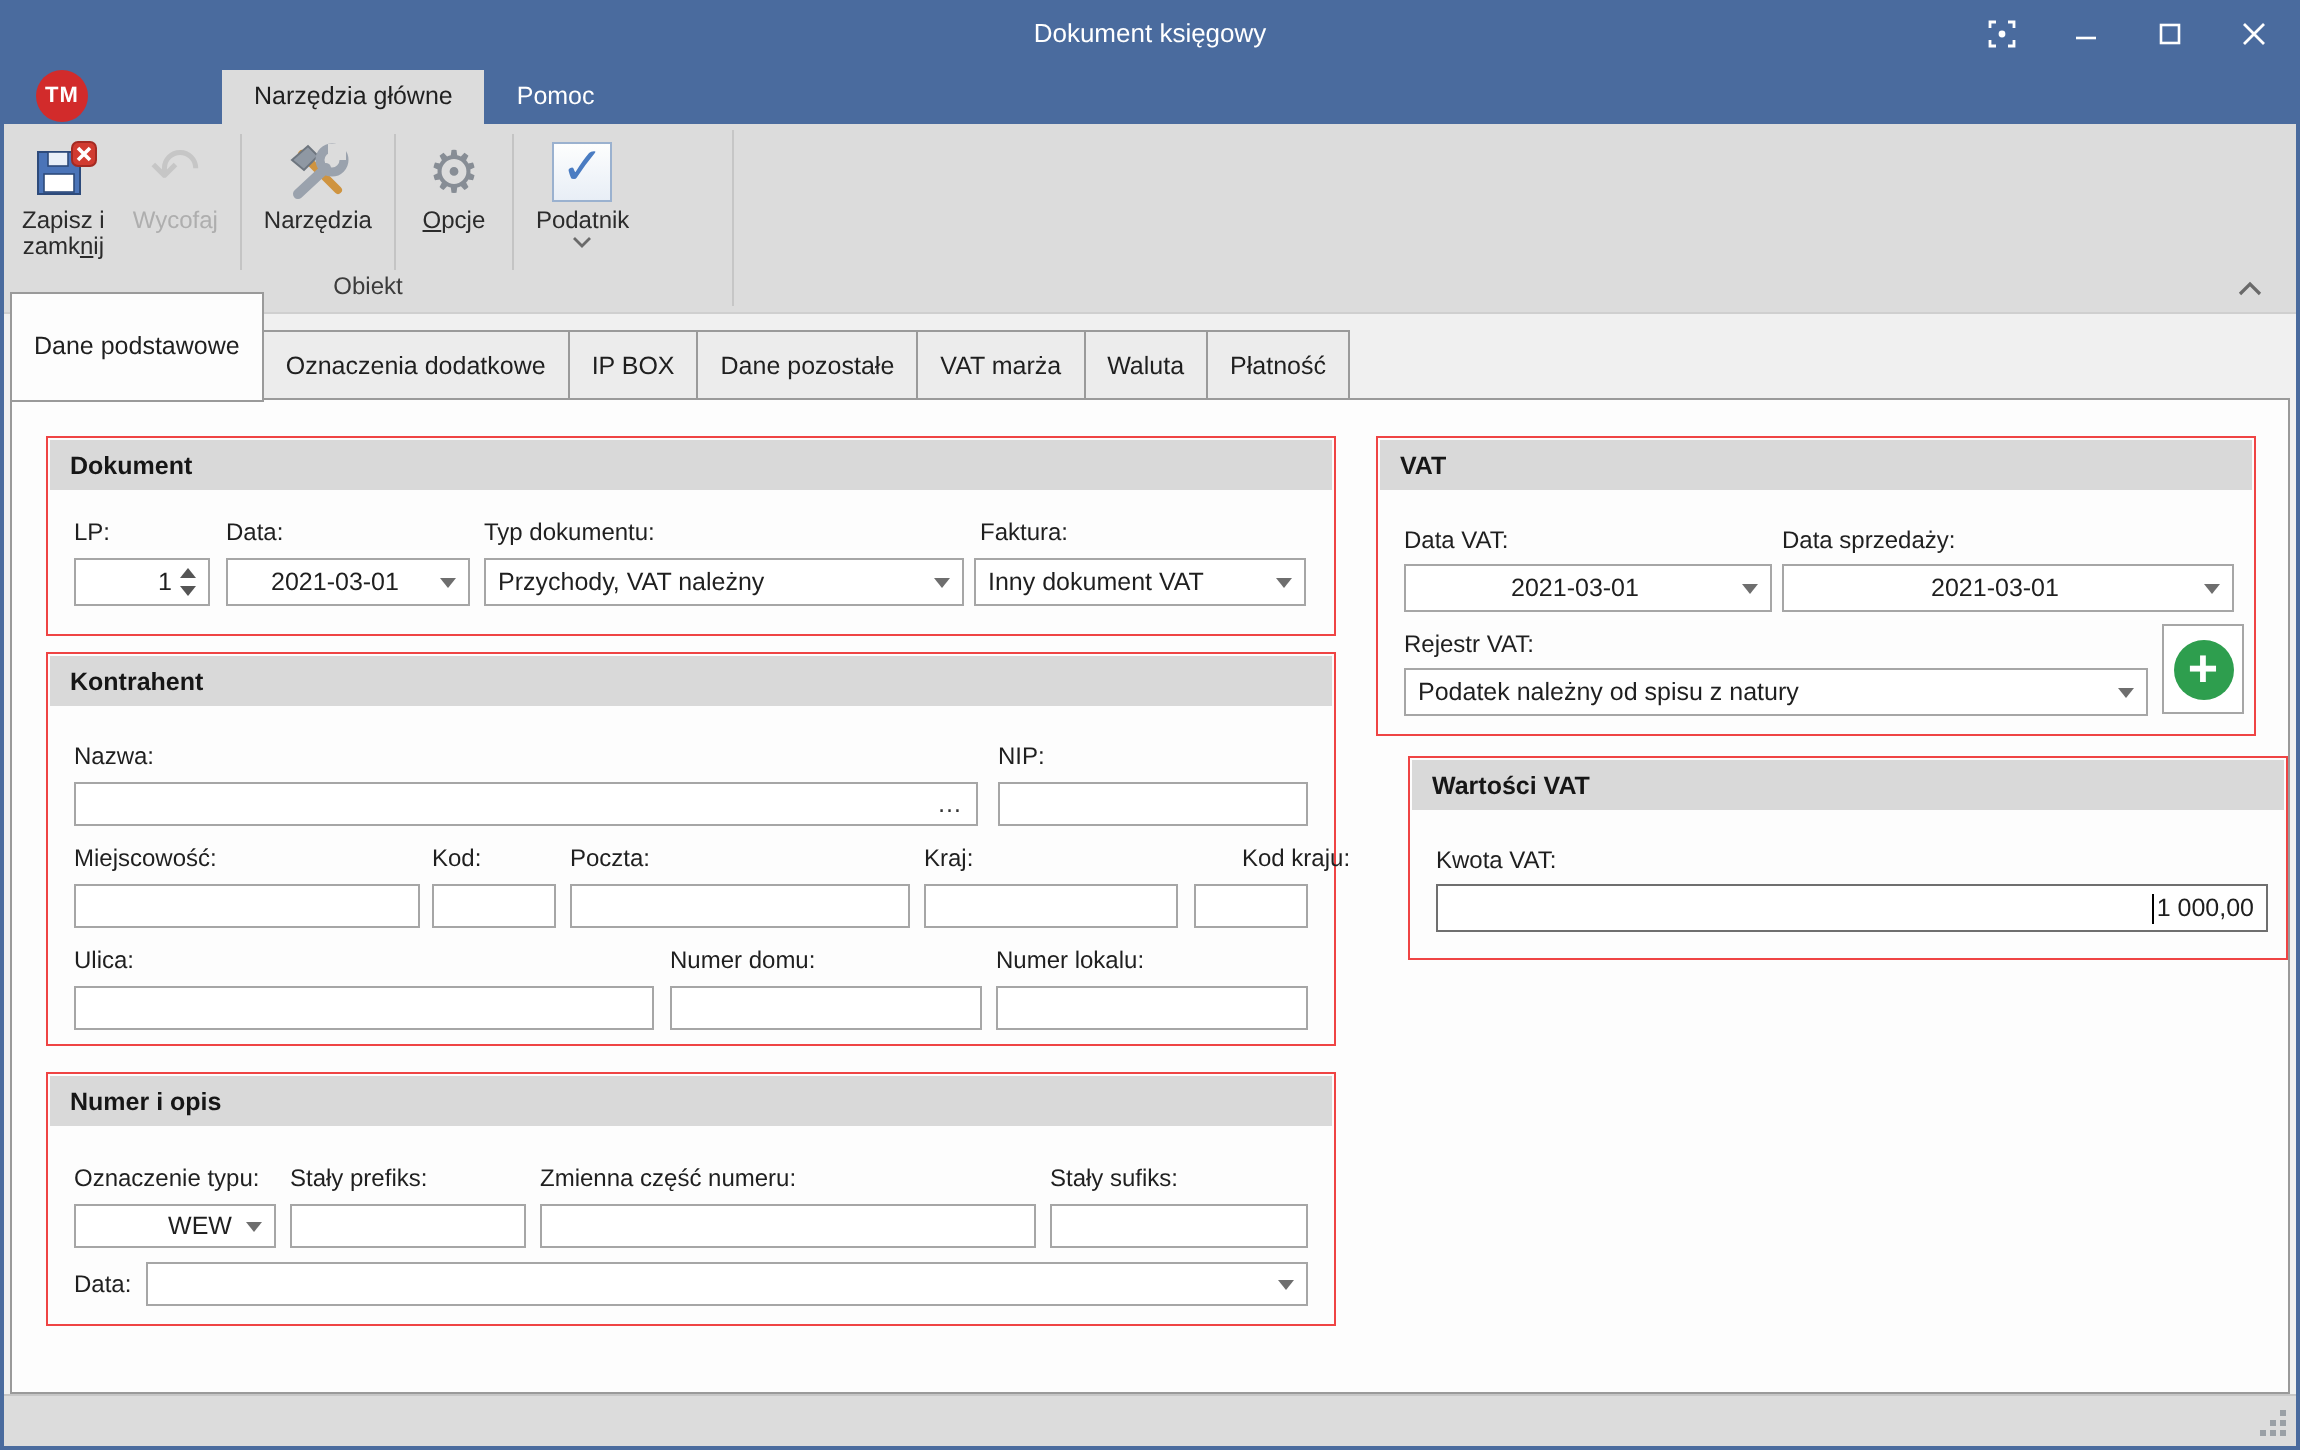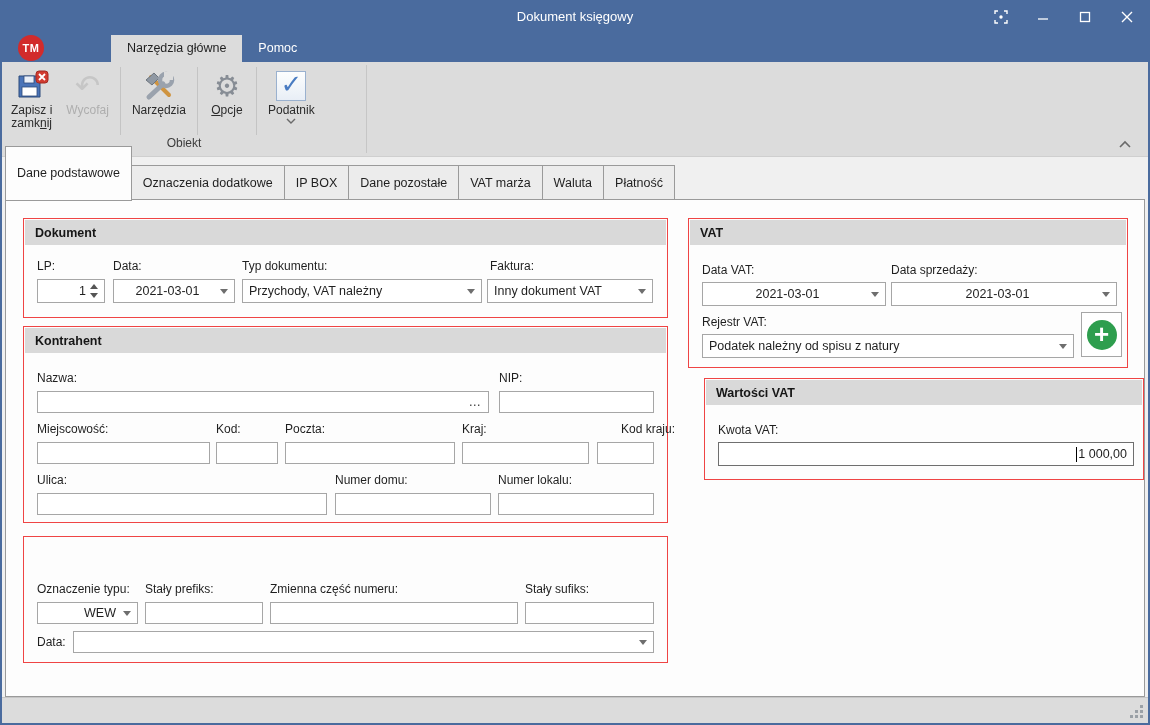--- a/index.html
+++ b/index.html
@@ -267,20 +267,21 @@
 
       <div class="lbl" style="left:13px;top:146px;">Ulica:</div>
       <input class="txt" style="left: 13px; top: 166px; width: 290px;">
       <div class="lbl" style="left:311px;top:146px;">Numer domu:</div>
       <input class="txt" style="left: 311px; top: 166px; width: 156px;">
       <div class="lbl" style="left:474px;top:146px;">Numer lokalu:</div>
       <input class="txt" style="left: 474px; top: 166px; width: 156px;">
     </div>
 
     <div class="grp" style="left:17px;top:336px;width:645px;height:127px;">
+      <div class="grpcap">Numer i opis</div>
       <div class="lbl" style="left:13px;top:45px;">Oznaczenie typu:</div>
       <div class="txt combo" style="left:13px;top:65px;width:101px;padding-left:44px;">
         <span class="val center">WEW</span>
         <span class="arr"></span>
       </div>
       <div class="lbl" style="left:121px;top:45px;">Stały prefiks:</div>
       <input class="txt" style="left: 121px; top: 65px; width: 118px;">
       <div class="lbl" style="left:246px;top:45px;">Zmienna część numeru:</div>
       <input class="txt" style="left: 246px; top: 65px; width: 248px;">
       <div class="lbl" style="left:501px;top:45px;">Stały sufiks:</div>

